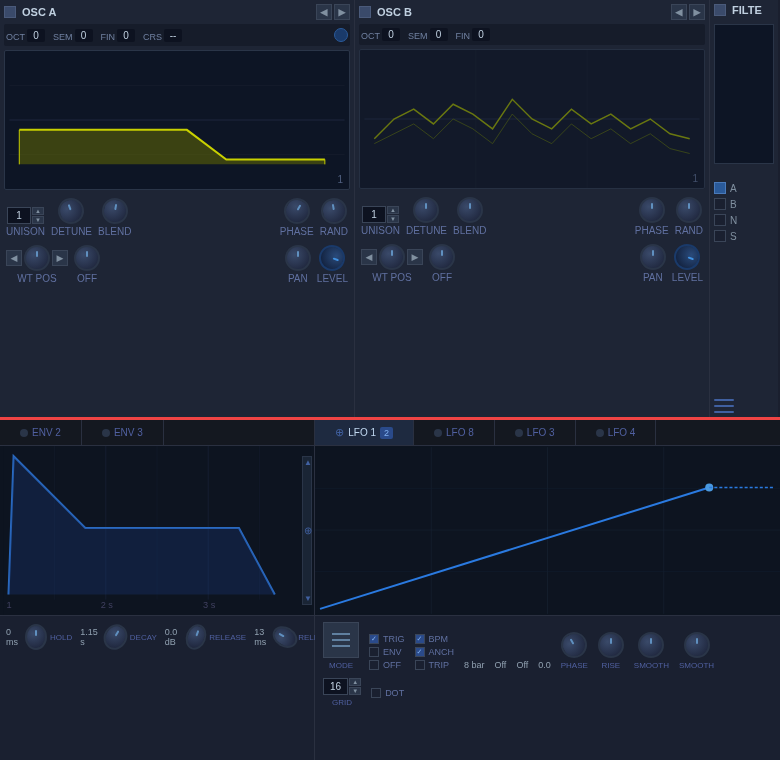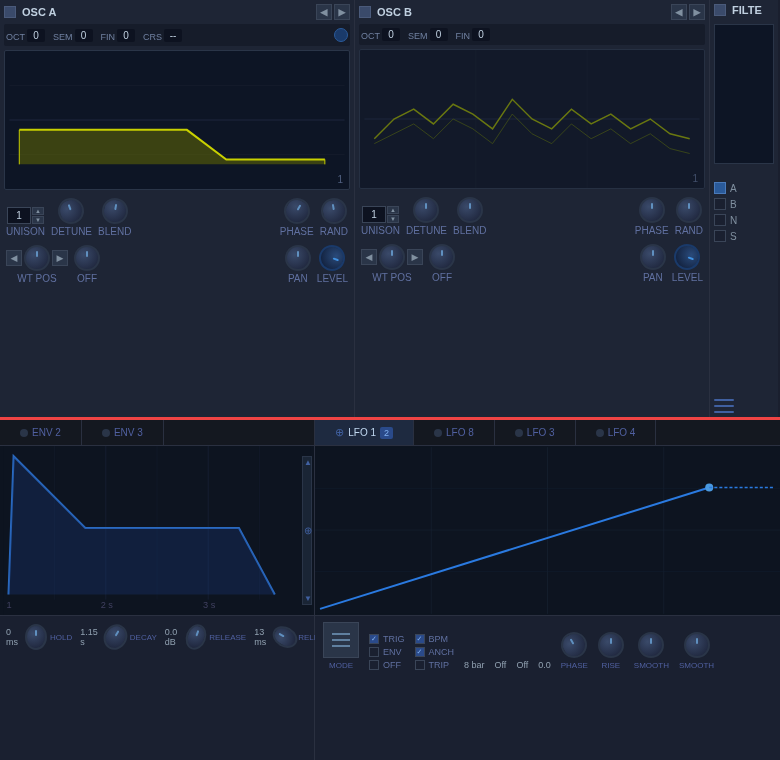--- a/index.html
+++ b/index.html
@@ -898,14 +898,32 @@
         <div class="knob knob-sm"></div>
         <span class="lfo-label">SMOOTH</span>
       </div>
 
       <div class="lfo-param">
         <div class="knob knob-sm"></div>
         <span class="lfo-label">SMOOTH</span>
       </div>
     </div>
 
+    <div style="display:flex;align-items:center;gap:6px;padding:4px 8px;">
+
+      <div class="lfo-param">
+        <div style="display:flex;align-items:center;gap:1px;">
+          <div style="background:#0d1220;border:1px solid #3a4558;color:#c0d0e0;font-size:10px;padding:2px 6px;min-width:24px;text-align:center;">16</div>
+          <div style="display:flex;flex-direction:column;gap:1px;">
+            <div style="background:#2a3548;border:1px solid #3a4558;width:12px;height:8px;display:flex;align-items:center;justify-content:center;font-size:6px;color:#8090a0;cursor:pointer;">▲</div>
+            <div style="background:#2a3548;border:1px solid #3a4558;width:12px;height:8px;display:flex;align-items:center;justify-content:center;font-size:6px;color:#8090a0;cursor:pointer;">▼</div>
+          </div>
+        </div>
+        <span class="lfo-label">GRID</span>
+      </div>
+
+      <div class="checkbox-row" style="margin-left:4px;">
+        <div class="cb"></div>
+        <span class="cb-label">DOT</span>
+      </div>
+    </div>
   </div>
 </div>
 
 </body></html>

